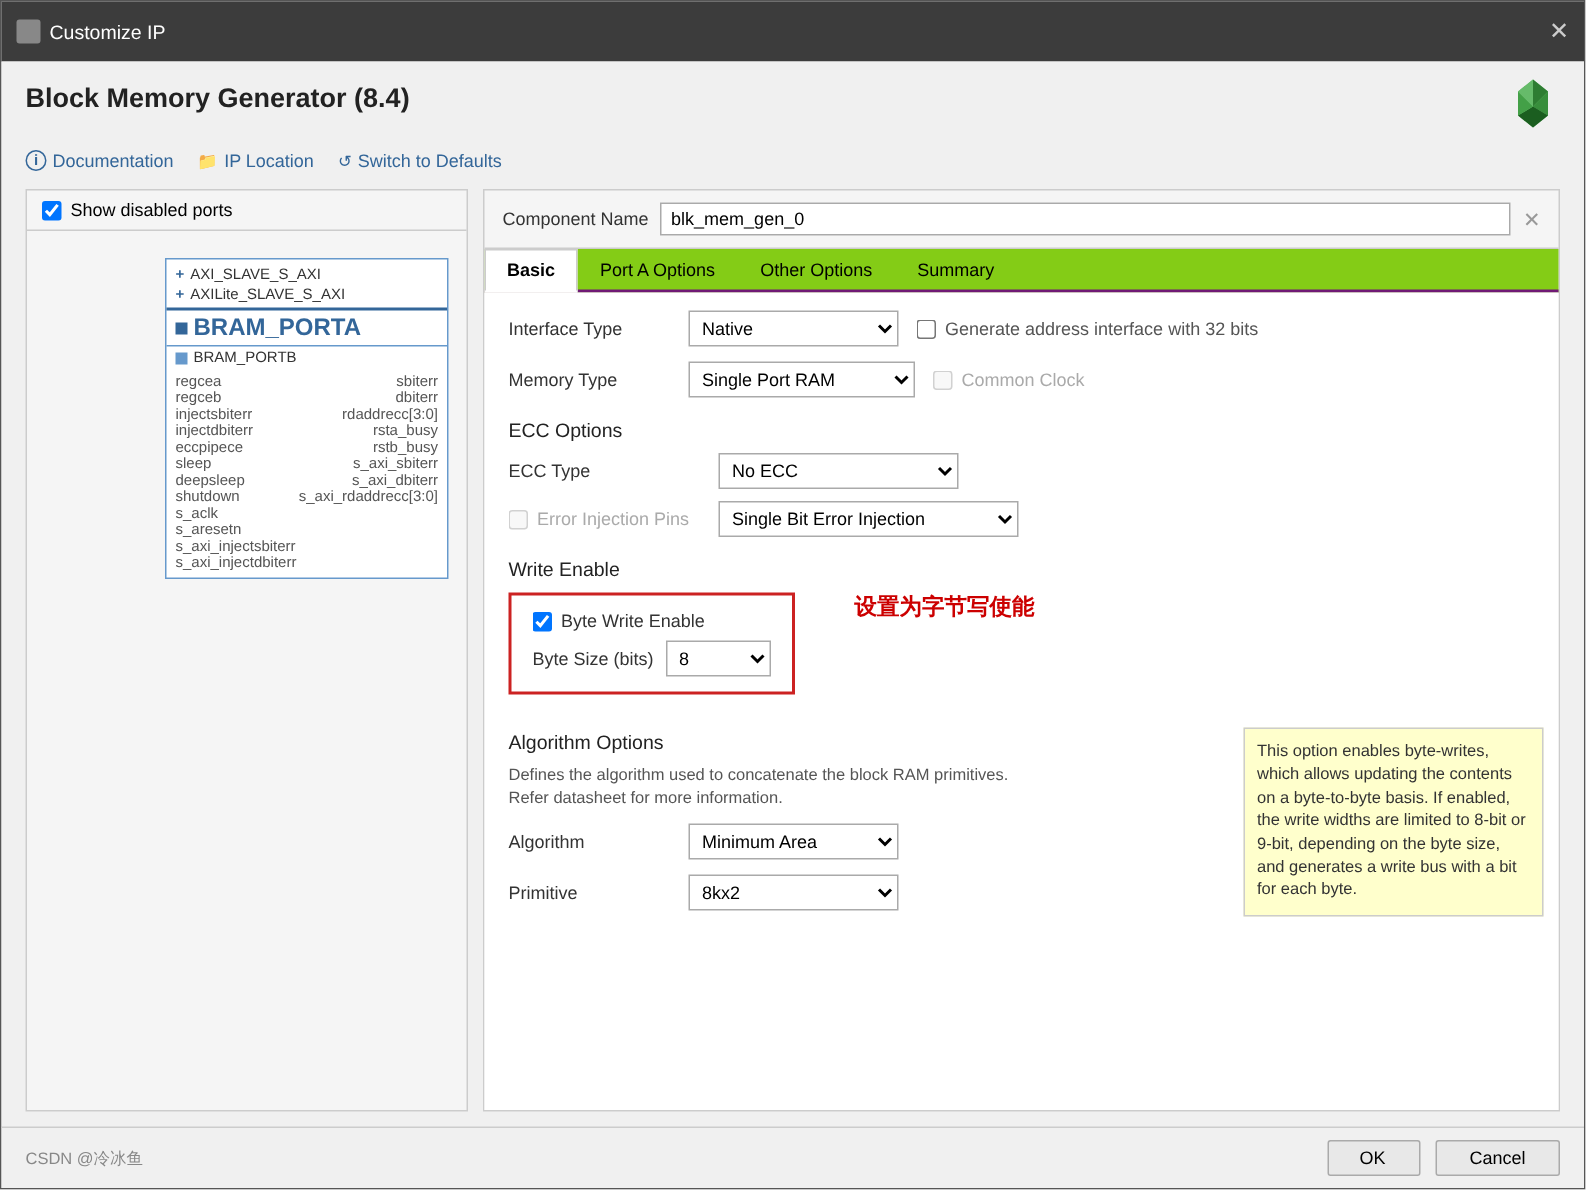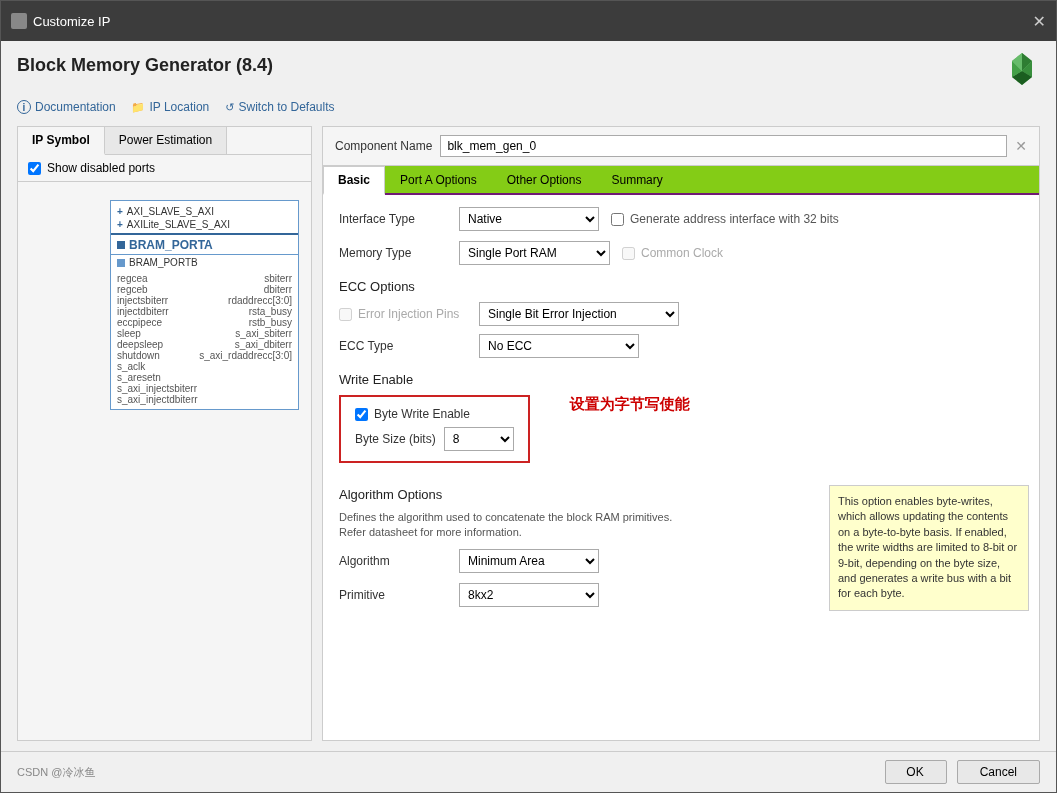--- a/index.html
+++ b/index.html
@@ -120,24 +120,20 @@
       </div>
       <div class="toolbar-item">
         <span style="font-size:11px;">↺</span>
         <span>Switch to Defaults</span>
       </div>
     </div>
 
     <div class="content-area">
 
       <div class="left-panel">
-        <div class="left-tabs">
-          <div class="left-tab active">IP Symbol</div>
-          <div class="left-tab">Power Estimation</div>
-        </div>
         <div class="show-disabled">
           <input type="checkbox" checked="" style="">
           <span>Show disabled ports</span>
         </div>
 
         <div class="symbol-area">
           <div style="position:relative; margin: 10px 4px;">
 
             <table style="width:100%; font-size:10px; border-collapse:collapse;">
               <tbody>
@@ -151,21 +147,21 @@
                       <span class="port-plus">+</span>
                       <span style="font-size:10px;">AXI_SLAVE_S_AXI</span>
                     </div>
                     <div class="symbol-port">
                       <span class="port-plus">+</span>
                       <span style="font-size:10px;">AXILite_SLAVE_S_AXI</span>
                     </div>
                     <div style="border-top:2px solid #336699; margin:2px 0;"></div>
                     <div class="symbol-port blue-bold">
                       <span style="width:8px; height:8px; background:#336699; display:inline-block; margin-right:4px;"></span>
-                      <span style="font-size:12px;">BRAM_PORTA</span>
+                      <span style="font-size:16px;">BRAM_PORTA</span>
                     </div>
                     <div style="border-top:1px solid #6699cc; margin:1px 0;"></div>
                     <div class="symbol-port">
                       <span style="width:8px; height:8px; background:#6699cc; display:inline-block; margin-right:4px;"></span>
                       <span style="font-size:10px;">BRAM_PORTB</span>
                     </div>
                     <div style="margin-top:4px;">
                       <div style="display:flex; justify-content:space-between; padding:0 6px; font-size:10px; color:#555;">
                         <div>
                           <div>regcea</div>
@@ -243,37 +239,37 @@
             </select>
             <label class="form-checkbox-label disabled">
               <input type="checkbox" disabled="" style="">
               <span>Common Clock</span>
             </label>
           </div>
 
           <div class="section-title">ECC Options</div>
 
           <div class="ecc-row">
+            <span class="ecc-label">ECC Type</span>
+            <select class="form-select" style="min-width:160px;">
+              <option>No ECC</option>
+              <option>Hamming ECC</option>
+              <option>SEC/DED ECC</option>
+            </select>
+          </div>
+
+          <div class="ecc-row">
             <label class="form-checkbox-label disabled" style="width:140px; margin-left:0;">
               <input type="checkbox" disabled="" style="">
               <span>Error Injection Pins</span>
             </label>
             <select class="form-select" style="min-width:200px;">
               <option>Single Bit Error Injection</option>
               <option>Double Bit Error Injection</option>
               <option>Both</option>
-            </select>
-          </div>
-
-          <div class="ecc-row">
-            <span class="ecc-label">ECC Type</span>
-            <select class="form-select" style="min-width:160px;">
-              <option>No ECC</option>
-              <option>Hamming ECC</option>
-              <option>SEC/DED ECC</option>
             </select>
           </div>
 
           <div class="section-title">Write Enable</div>
 
           <div style="display:flex; align-items:flex-start; gap:20px; margin-bottom:12px;">
             <div class="write-enable-box">
               <div class="we-row">
                 <input type="checkbox" checked="" style="">
                 <span class="we-label">Byte Write Enable</span>

